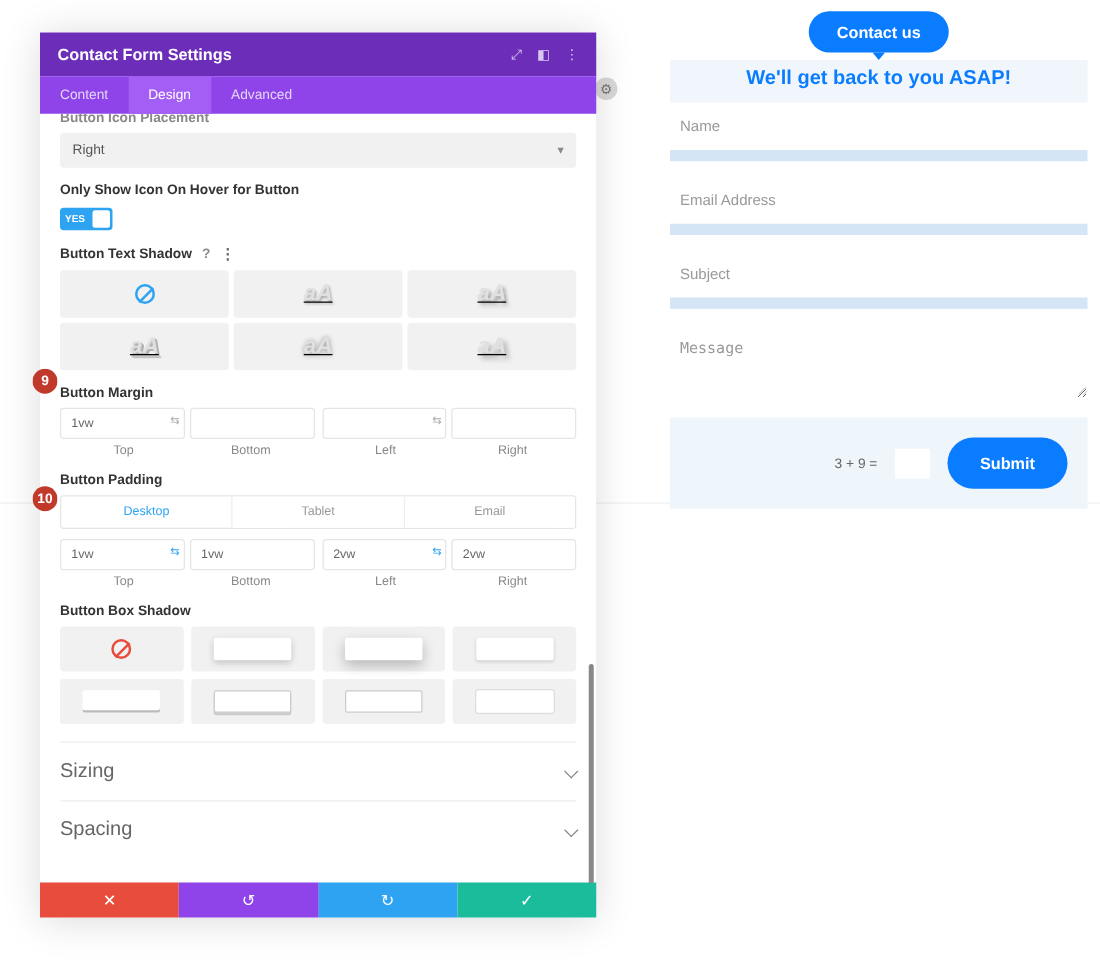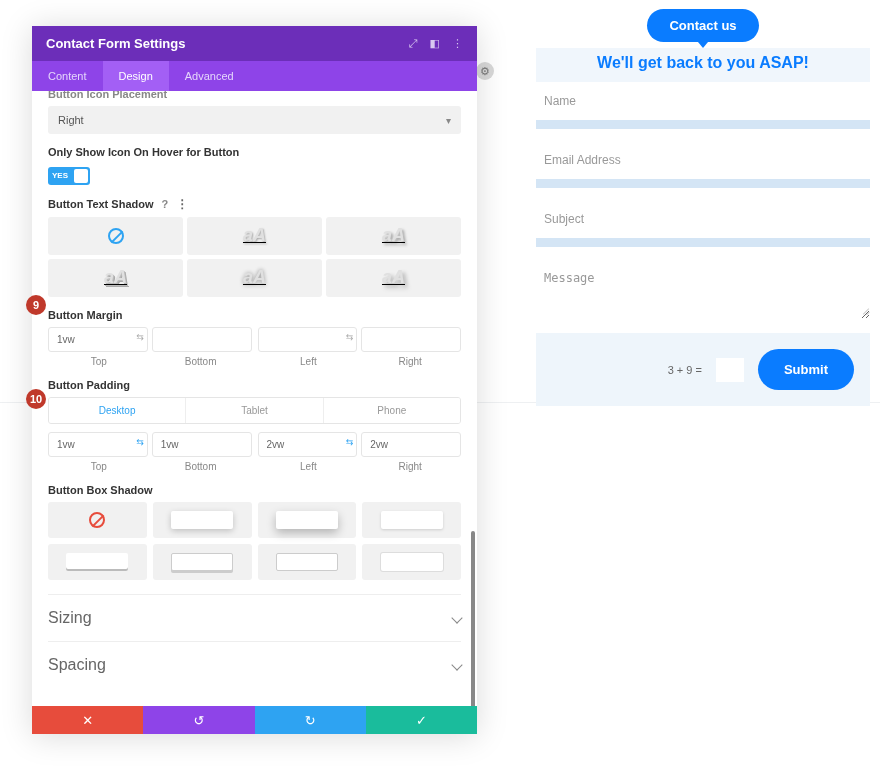--- a/index.html
+++ b/index.html
@@ -194,21 +194,21 @@
           <div class="dim-caption">Left</div>
           <div class="dim-caption">Right</div>
         </div>
       </div>
     </div>
 
     <div class="section-label">Button Padding</div>
     <div class="device-tabs">
       <div class="device-tab active">Desktop</div>
       <div class="device-tab">Tablet</div>
-      <div class="device-tab">Phone</div>
+      <div class="device-tab">Email</div>
     </div>
     <div class="dim-row" style="margin-top:8px;">
       <div class="dim-group">
         <div class="dim-pair">
           <div class="dim-input-wrap"><input class="dim-input" value="1vw" style=""><span class="dim-link active">⇆</span></div>
           <div class="dim-input-wrap"><input class="dim-input" value="1vw" style=""></div>
         </div>
         <div class="dim-caprow">
           <div class="dim-caption">Top</div>
           <div class="dim-caption">Bottom</div>

